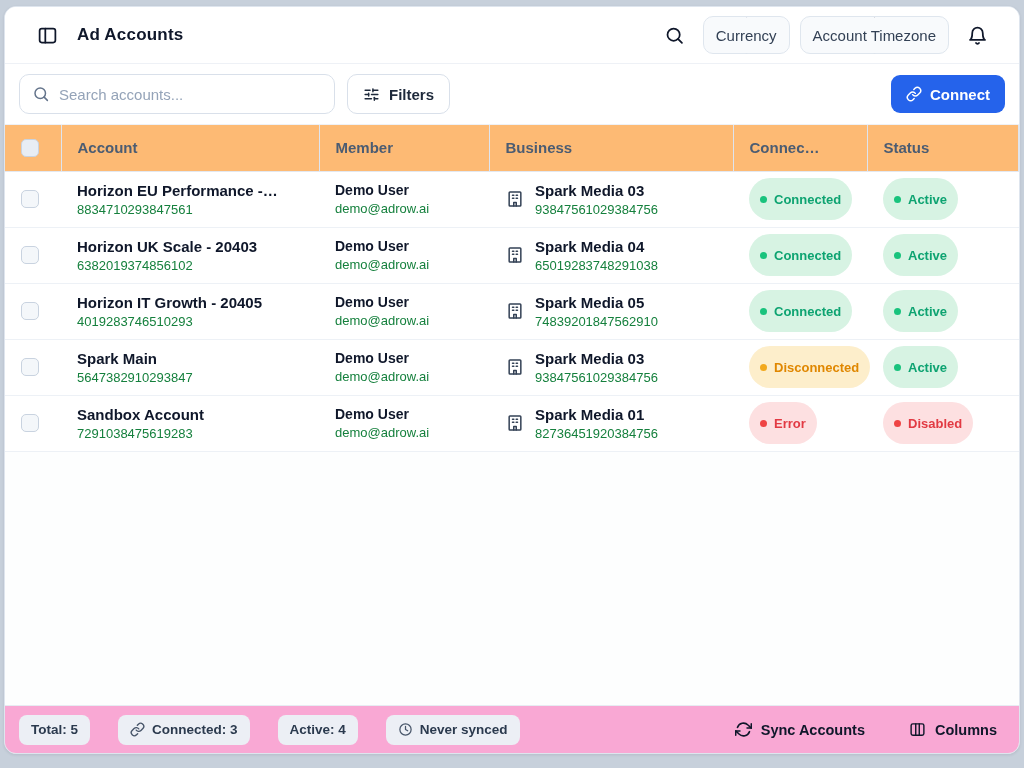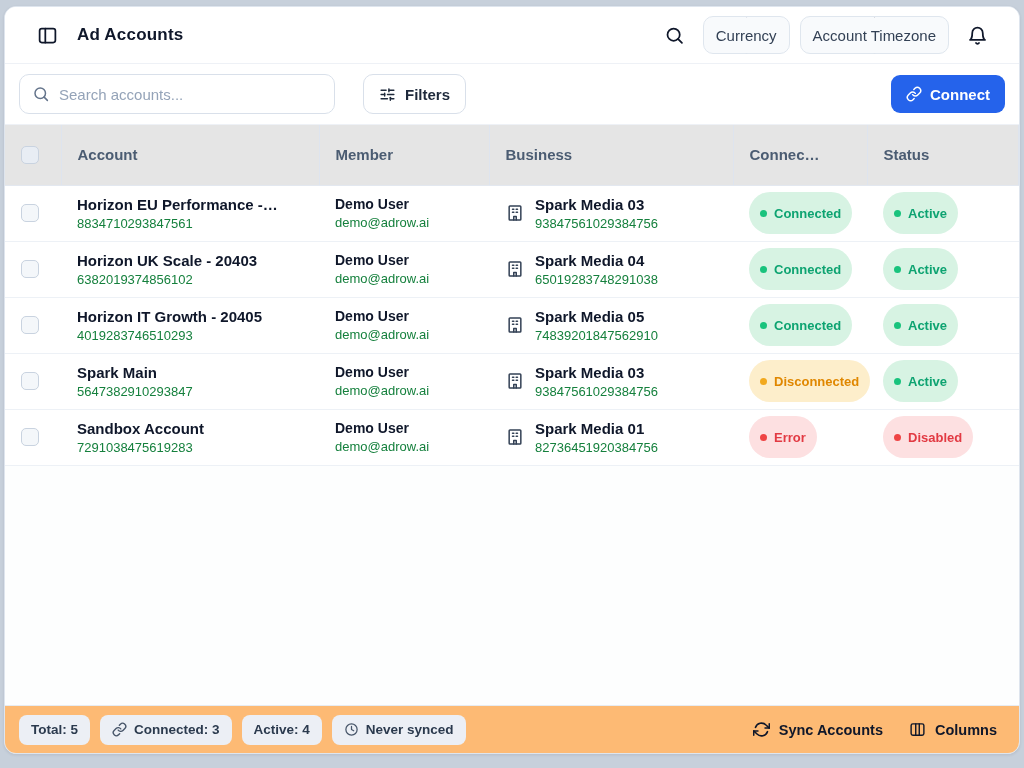--- a/index.html
+++ b/index.html
@@ -18,41 +18,41 @@
   .icon-btn svg { width:21px; height:21px; }
   .page-title { font-size:17px; font-weight:700; color:#0f172a; margin-left:2px; letter-spacing:.2px; }
   .spacer { flex:1; }
   .select-btn { height:38px; display:inline-flex; align-items:center; gap:9px; padding:0 12px;
                 background:#f8fafc; border:1px solid #dfe6ee; border-radius:10px; color:#334155;
                 font-size:15px; font-weight:500; font-family:inherit; cursor:pointer; white-space:nowrap;flex-direction:column; }
   .select-btn .lead { width:17px; height:17px; color:#475569; }
   .select-btn .chev { width:15px; height:15px; color:#94a3b8; }
 
   
-  .toolbar { flex:0 0 61px; display:flex; align-items:center; gap:28px; padding:0 14px;
+  .toolbar { flex:0 0 61px; display:flex; align-items:center; gap:12px; padding:0 14px;
              border-bottom:1px solid #eef1f6; background:#fff; }
   .search-box { width:316px; height:40px; display:flex; align-items:center; gap:9px; padding:0 12px;
                 border:1px solid #d9e0ea; border-radius:10px; background:#fff; }
   .search-box svg { width:18px; height:18px; color:#64748b; flex:0 0 auto; }
   .search-box input { border:none; outline:none; flex:1; min-width:0; font-size:15px;
                       font-family:inherit; color:#0f172a; background:transparent; }
   .search-box input::placeholder { color:#94a3b8; }
   .btn-outline { height:40px; display:inline-flex; align-items:center; gap:9px; padding:0 15px;
                  background:#fff; border:1px solid #d9e0ea; border-radius:10px; font-size:15px;
                  font-weight:600; color:#1e293b; font-family:inherit; cursor:pointer; }
   .btn-outline svg { width:17px; height:17px; }
   .btn-primary { height:38px; display:inline-flex; align-items:center; gap:8px; padding:16px 15px;
                  background:#2563eb; border:none; border-radius:9px; font-size:15px; font-weight:700;
                  color:#fff; font-family:inherit; cursor:pointer; }
   .btn-primary svg { width:16px; height:16px; }
 
   
   .table-wrap { flex:1; background:#fdfefe; overflow:hidden; }
   table { width:100%; border-collapse:collapse; table-layout:fixed; }
-  thead th { background:#e5e5e5; height:60px; text-align:left; padding:0 16px; font-size:15px;
+  thead th { background:#fdba74; height:46px; text-align:left; padding:0 16px; font-size:15px;
              font-weight:600; color:#4b5c72; border-right:1px solid #dee4ee;
              border-bottom:1px solid #e3e8f0; white-space:nowrap; overflow:hidden; text-overflow:ellipsis; }
   tbody td { height:56px; padding:0 16px; border-bottom:1px solid #edf1f6; vertical-align:middle; background:#fff; }
   .checkbox { display:inline-block; width:18px; height:18px; border:1.5px solid #c9d3e0;
               border-radius:5px; background:#f4f7fa; cursor:pointer; vertical-align:middle; }
   thead .checkbox { background:#e8edf4; }
   .cell-title { font-size:15px; font-weight:600; color:#0f172a; white-space:nowrap; overflow:hidden; text-overflow:ellipsis; }
   .cell-sub { font-size:13px; color:#15803d; margin-top:3px; white-space:nowrap; overflow:hidden; text-overflow:ellipsis; }
   .member-name { font-size:14px; font-weight:600; color:#0f172a; white-space:nowrap; }
   .biz { display:flex; align-items:center; gap:10px; }
@@ -63,22 +63,22 @@
            border-radius:999px; font-size:13px; font-weight:600; white-space:nowrap; }
   .badge .dot { width:7px; height:7px; border-radius:50%; flex:0 0 auto; }
   .badge.green { background:#d7f3e3; color:#0da371; }
   .badge.green .dot { background:#19c37d; }
   .badge.amber { background:#fdeecb; color:#e08700; }
   .badge.amber .dot { background:#f2a91e; }
   .badge.red { background:#fde0e1; color:#e23a43; }
   .badge.red .dot { background:#ef4444; }
 
   
-  .statusbar { flex:0 0 48px; display:flex; align-items:center; gap:10px; padding:0 14px;
-               background:#fdba74; border-top:1px solid #e7ecf2; }
+  .statusbar { flex:0 0 48px; display:flex; align-items:center; gap:28px; padding:0 14px;
+               background:#f9a8d4; border-top:1px solid #e7ecf2; }
   .chip { display:inline-flex; align-items:center; gap:7px; height:30px; padding:0 12px;
           background:#eceff5; border-radius:8px; font-size:13.5px; font-weight:600; color:#2b3a4e; }
   .chip svg { width:15px; height:15px; color:#475569; }
   .ghost-btn { display:inline-flex; align-items:center; gap:9px; background:transparent; border:none;
                font-size:14.5px; font-weight:700; color:#0f172a; font-family:inherit; cursor:pointer;
                padding:6px 8px; }
   .ghost-btn svg { width:17px; height:17px; }
 </style>
 </head>
 <body>

